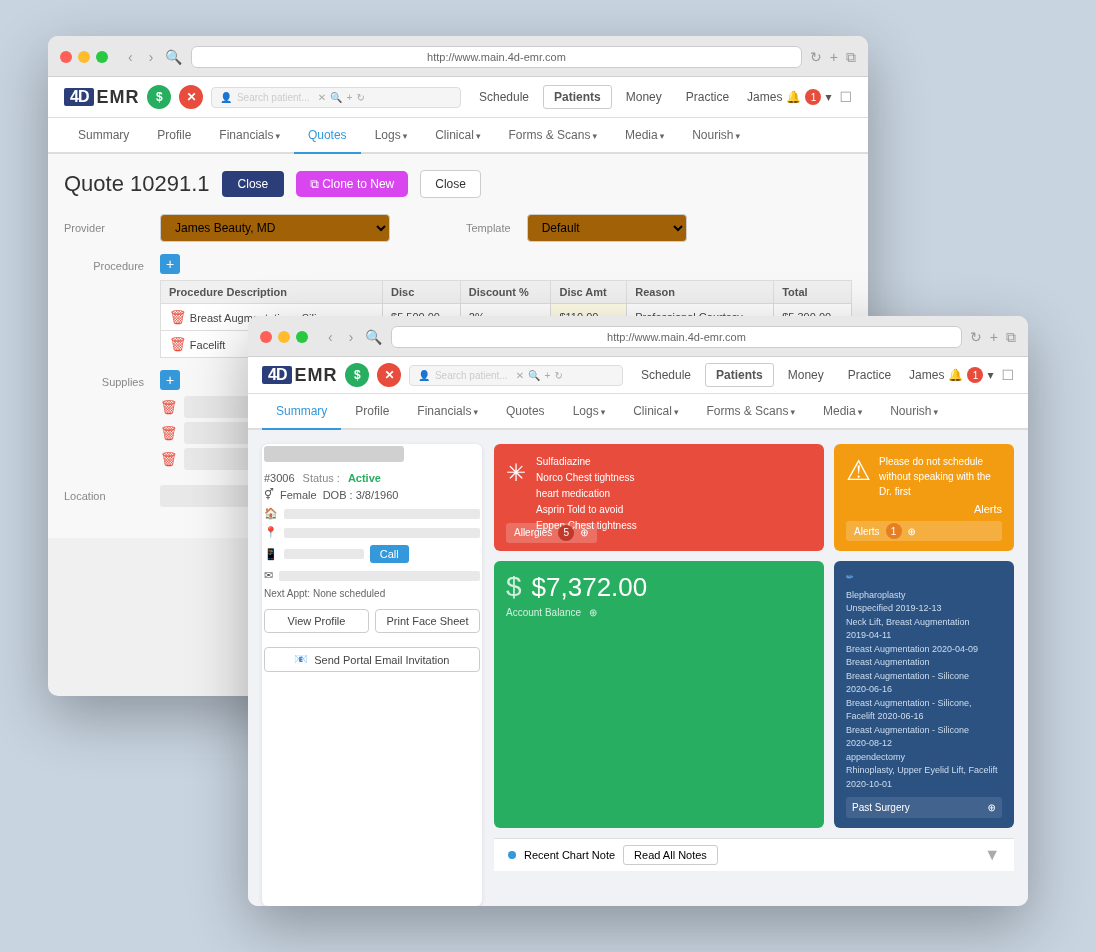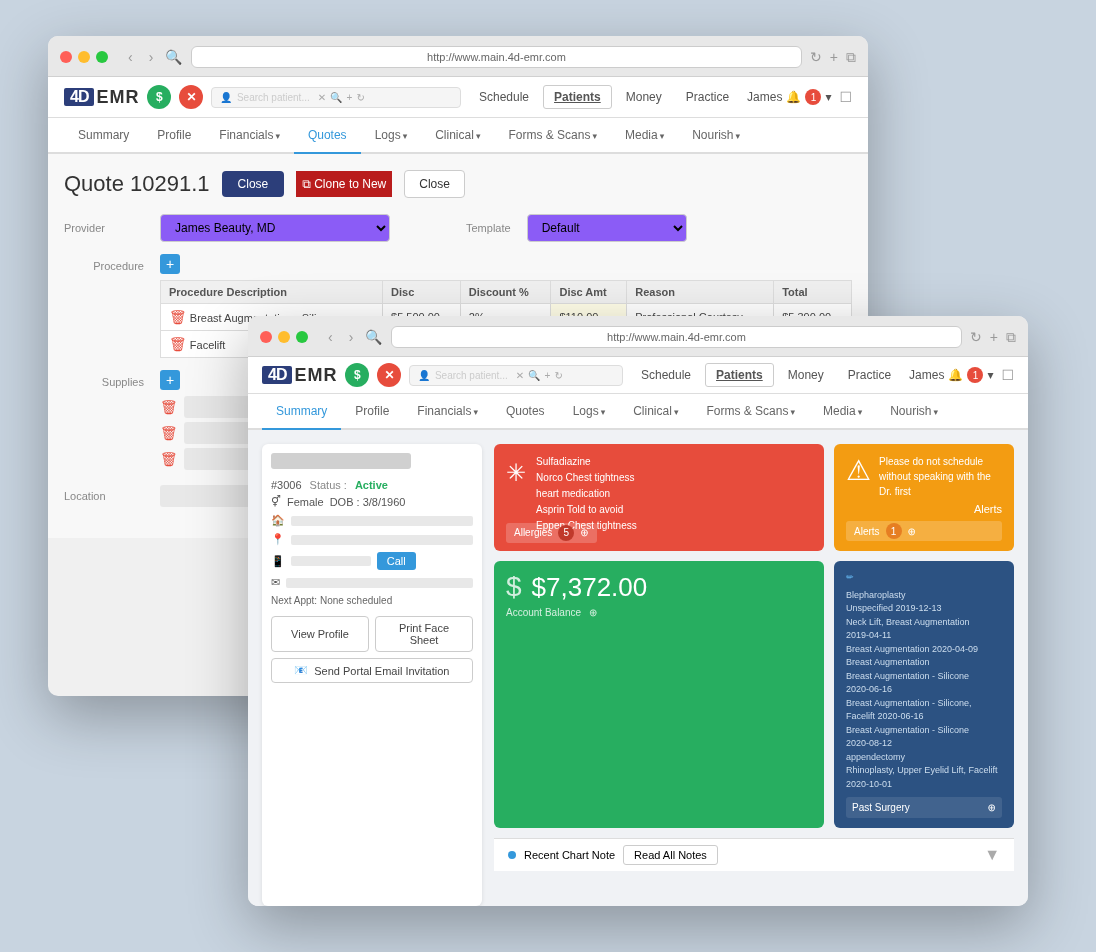--- a/index.html
+++ b/index.html
@@ -149,21 +149,20 @@
       padding: 4px 10px;
       font-size: 12px;
       color: #555;
       cursor: pointer;
       border-radius: 3px;
     }
 
     .nav-item.active {
       background: #e8e8e8;
       font-weight: 600;
-      text-decoration: underline;
     }
 
     .nav-item.btn-style {
       border: 1px solid #ccc;
       background: white;
     }
 
     .user-badge {
       display: flex;
       align-items: center;
@@ -231,25 +230,25 @@
       background: #2c3e7a;
       color: white;
       border: none;
       padding: 6px 16px;
       border-radius: 4px;
       cursor: pointer;
       font-size: 12px;
     }
 
     .btn-clone {
-      background: #b91c1c;
+      background: #d946ef;
       color: white;
       border: none;
-      padding: 6px 6px;
-      border-radius: 0;
+      padding: 6px 14px;
+      border-radius: 5px;
       cursor: pointer;
       font-size: 12px;
     }
 
     .btn-close {
       background: white;
       color: #333;
       border: 1px solid #ccc;
       padding: 6px 14px;
       border-radius: 4px;
@@ -269,21 +268,21 @@
       font-size: 11px;
       width: 80px;
       text-align: left;
     }
 
     .form-select {
       border: 1px solid #ccc;
       border-radius: 4px;
       padding: 5px 10px;
       font-size: 12px;
-      background: #8b5cf6;
+      background: #a16207;
       width: 230px;
     }
 
     .template-label {
       color: #888;
       font-size: 11px;
       margin-left: 60px;
     }
 
     .procedure-section { margin-bottom: 12px; margin-top: 8px; }
@@ -368,21 +367,21 @@
       padding: 14px;
       display: flex;
       gap: 12px;
       height: calc(100% - 100px);
       overflow: hidden;
     }
 
     .patient-card {
       background: white;
       border-radius: 6px;
-      padding: 9px;
+      padding: 2px;
       width: 220px;
       flex-shrink: 0;
       box-shadow: 0 1px 4px rgba(0,0,0,0.1);
     }
 
     .patient-info-row {
       display: flex;
       align-items: center;
       gap: 6px;
       margin-bottom: 6px;
@@ -403,21 +402,21 @@
       border: none;
       padding: 3px 10px;
       border-radius: 3px;
       font-size: 11px;
       cursor: pointer;
     }
 
     .patient-actions {
       display: flex;
       flex-direction: column;
-      gap: 6px;
+      gap: 14px;
       margin-top: 10px;
     }
 
     .action-btn {
       border: 1px solid #ccc;
       background: white;
       padding: 5px 10px;
       border-radius: 4px;
       font-size: 11px;
       cursor: pointer;

